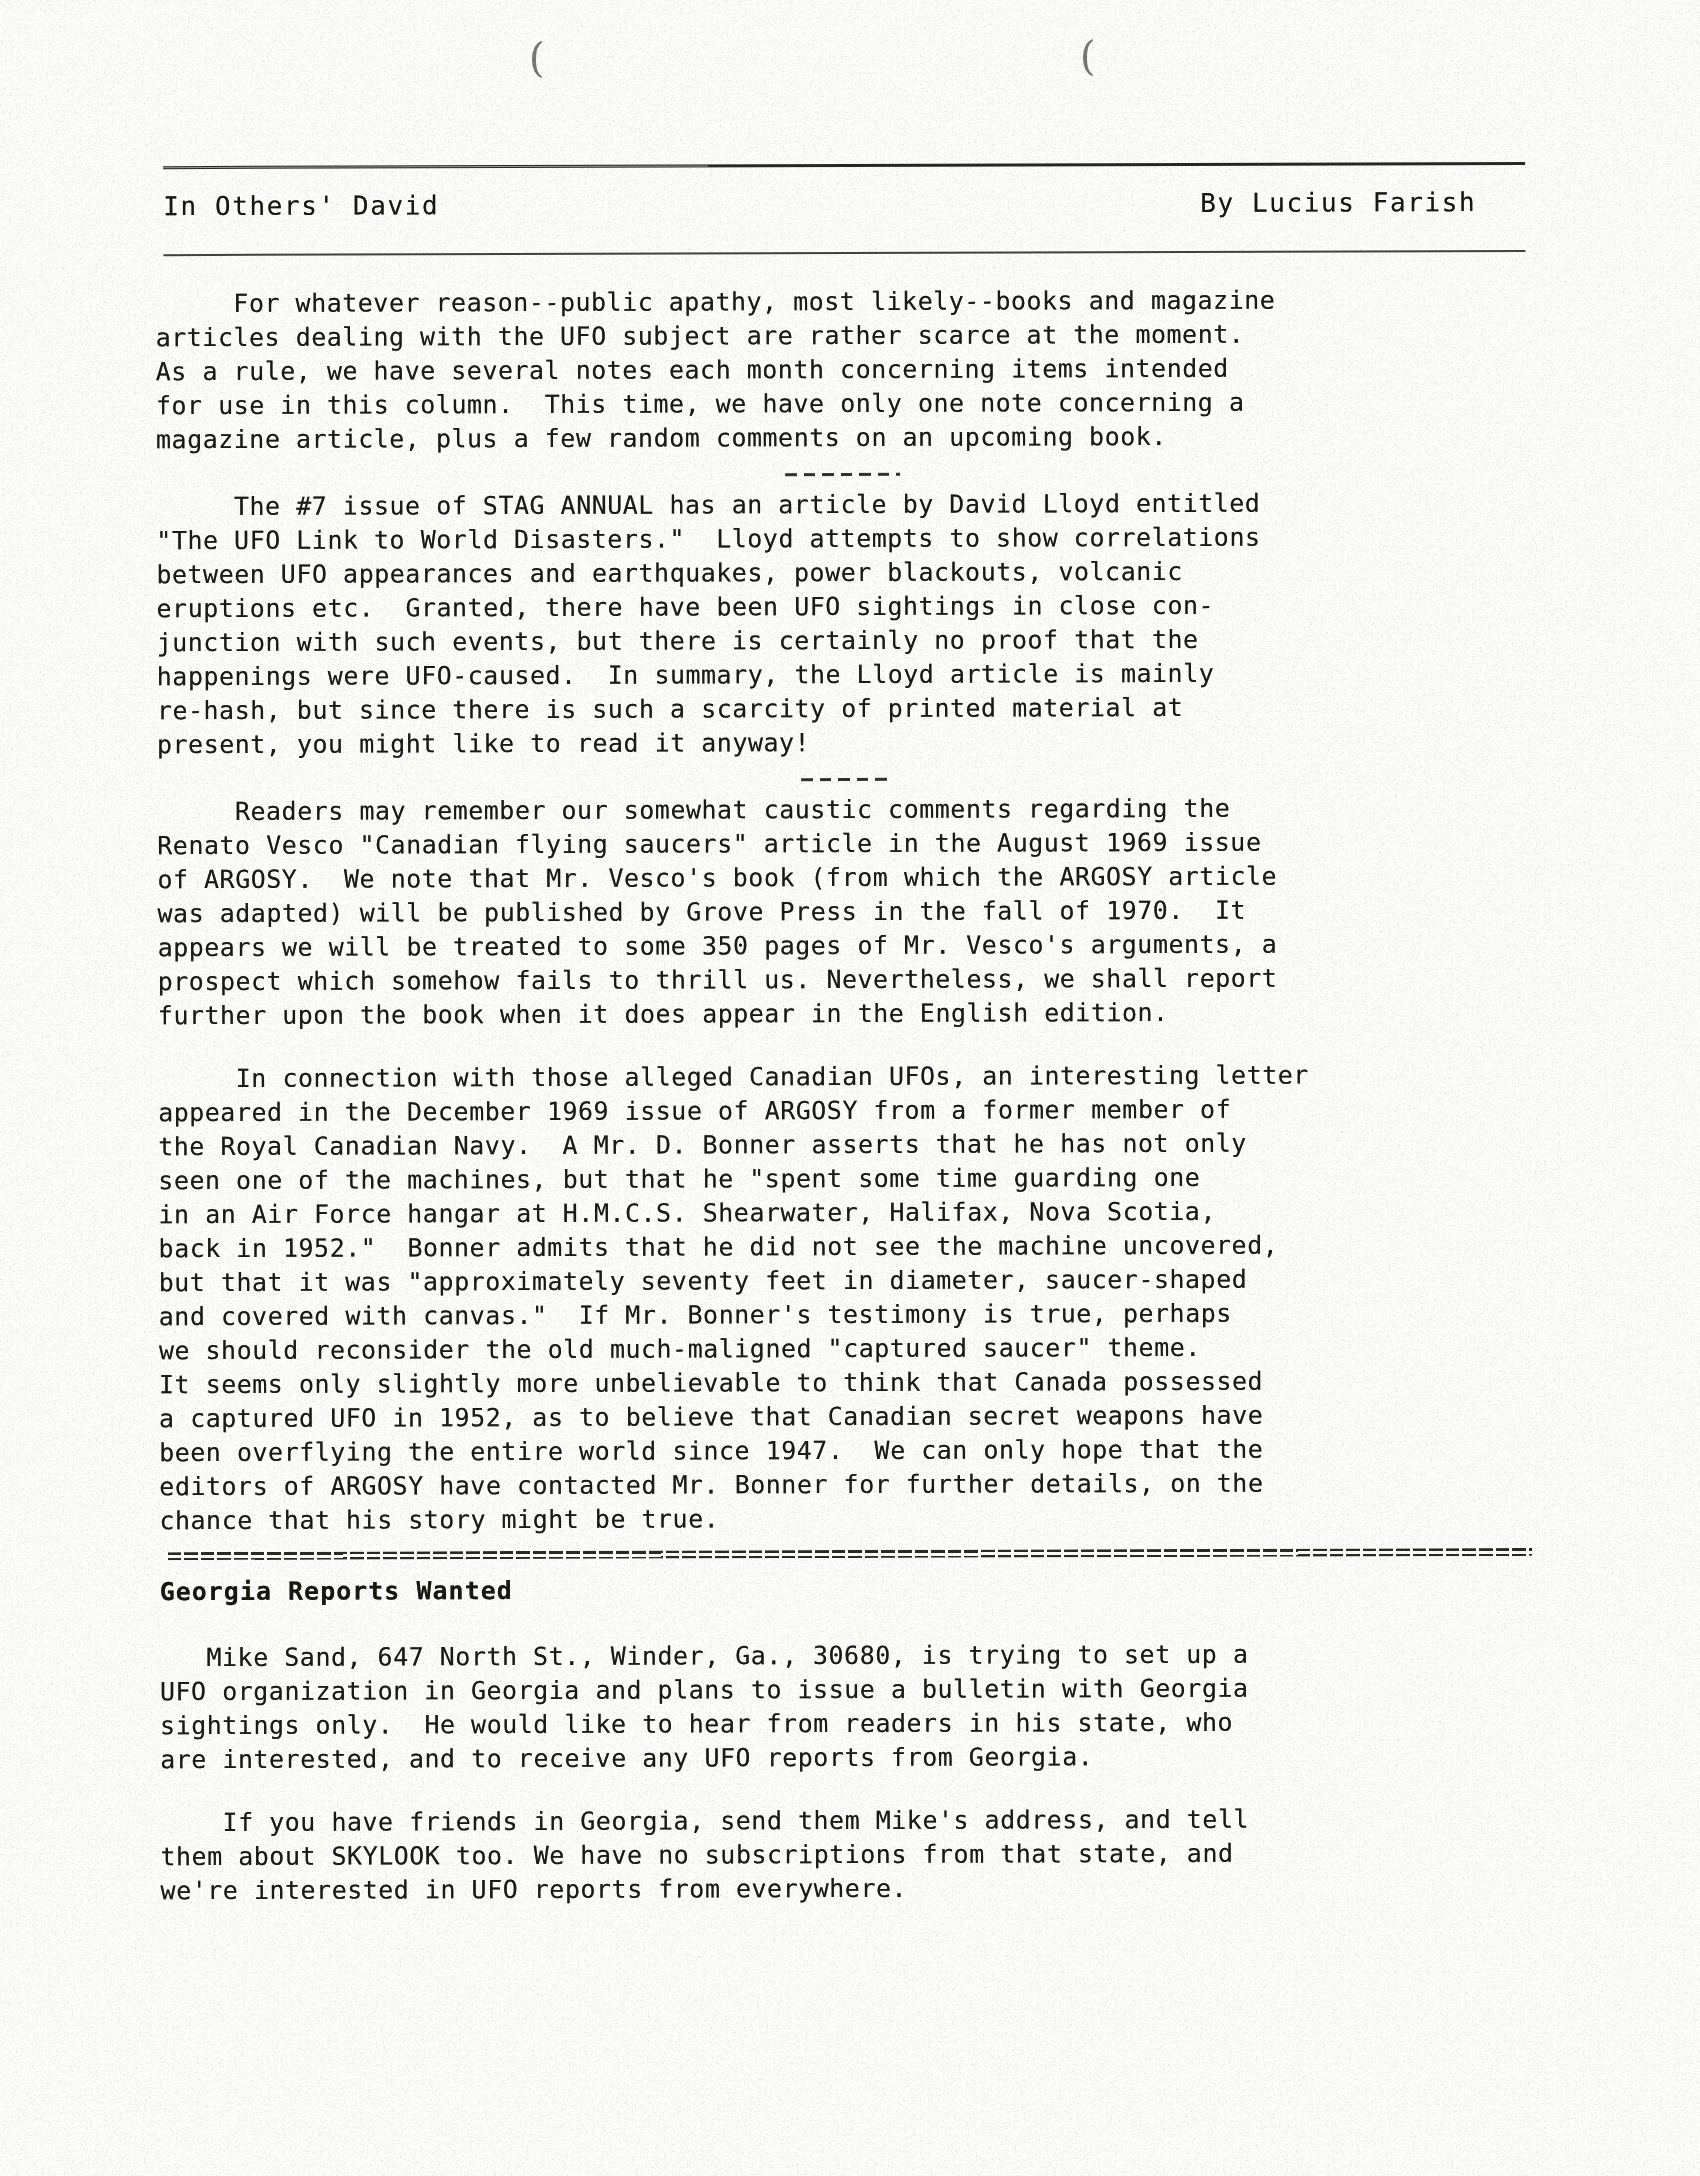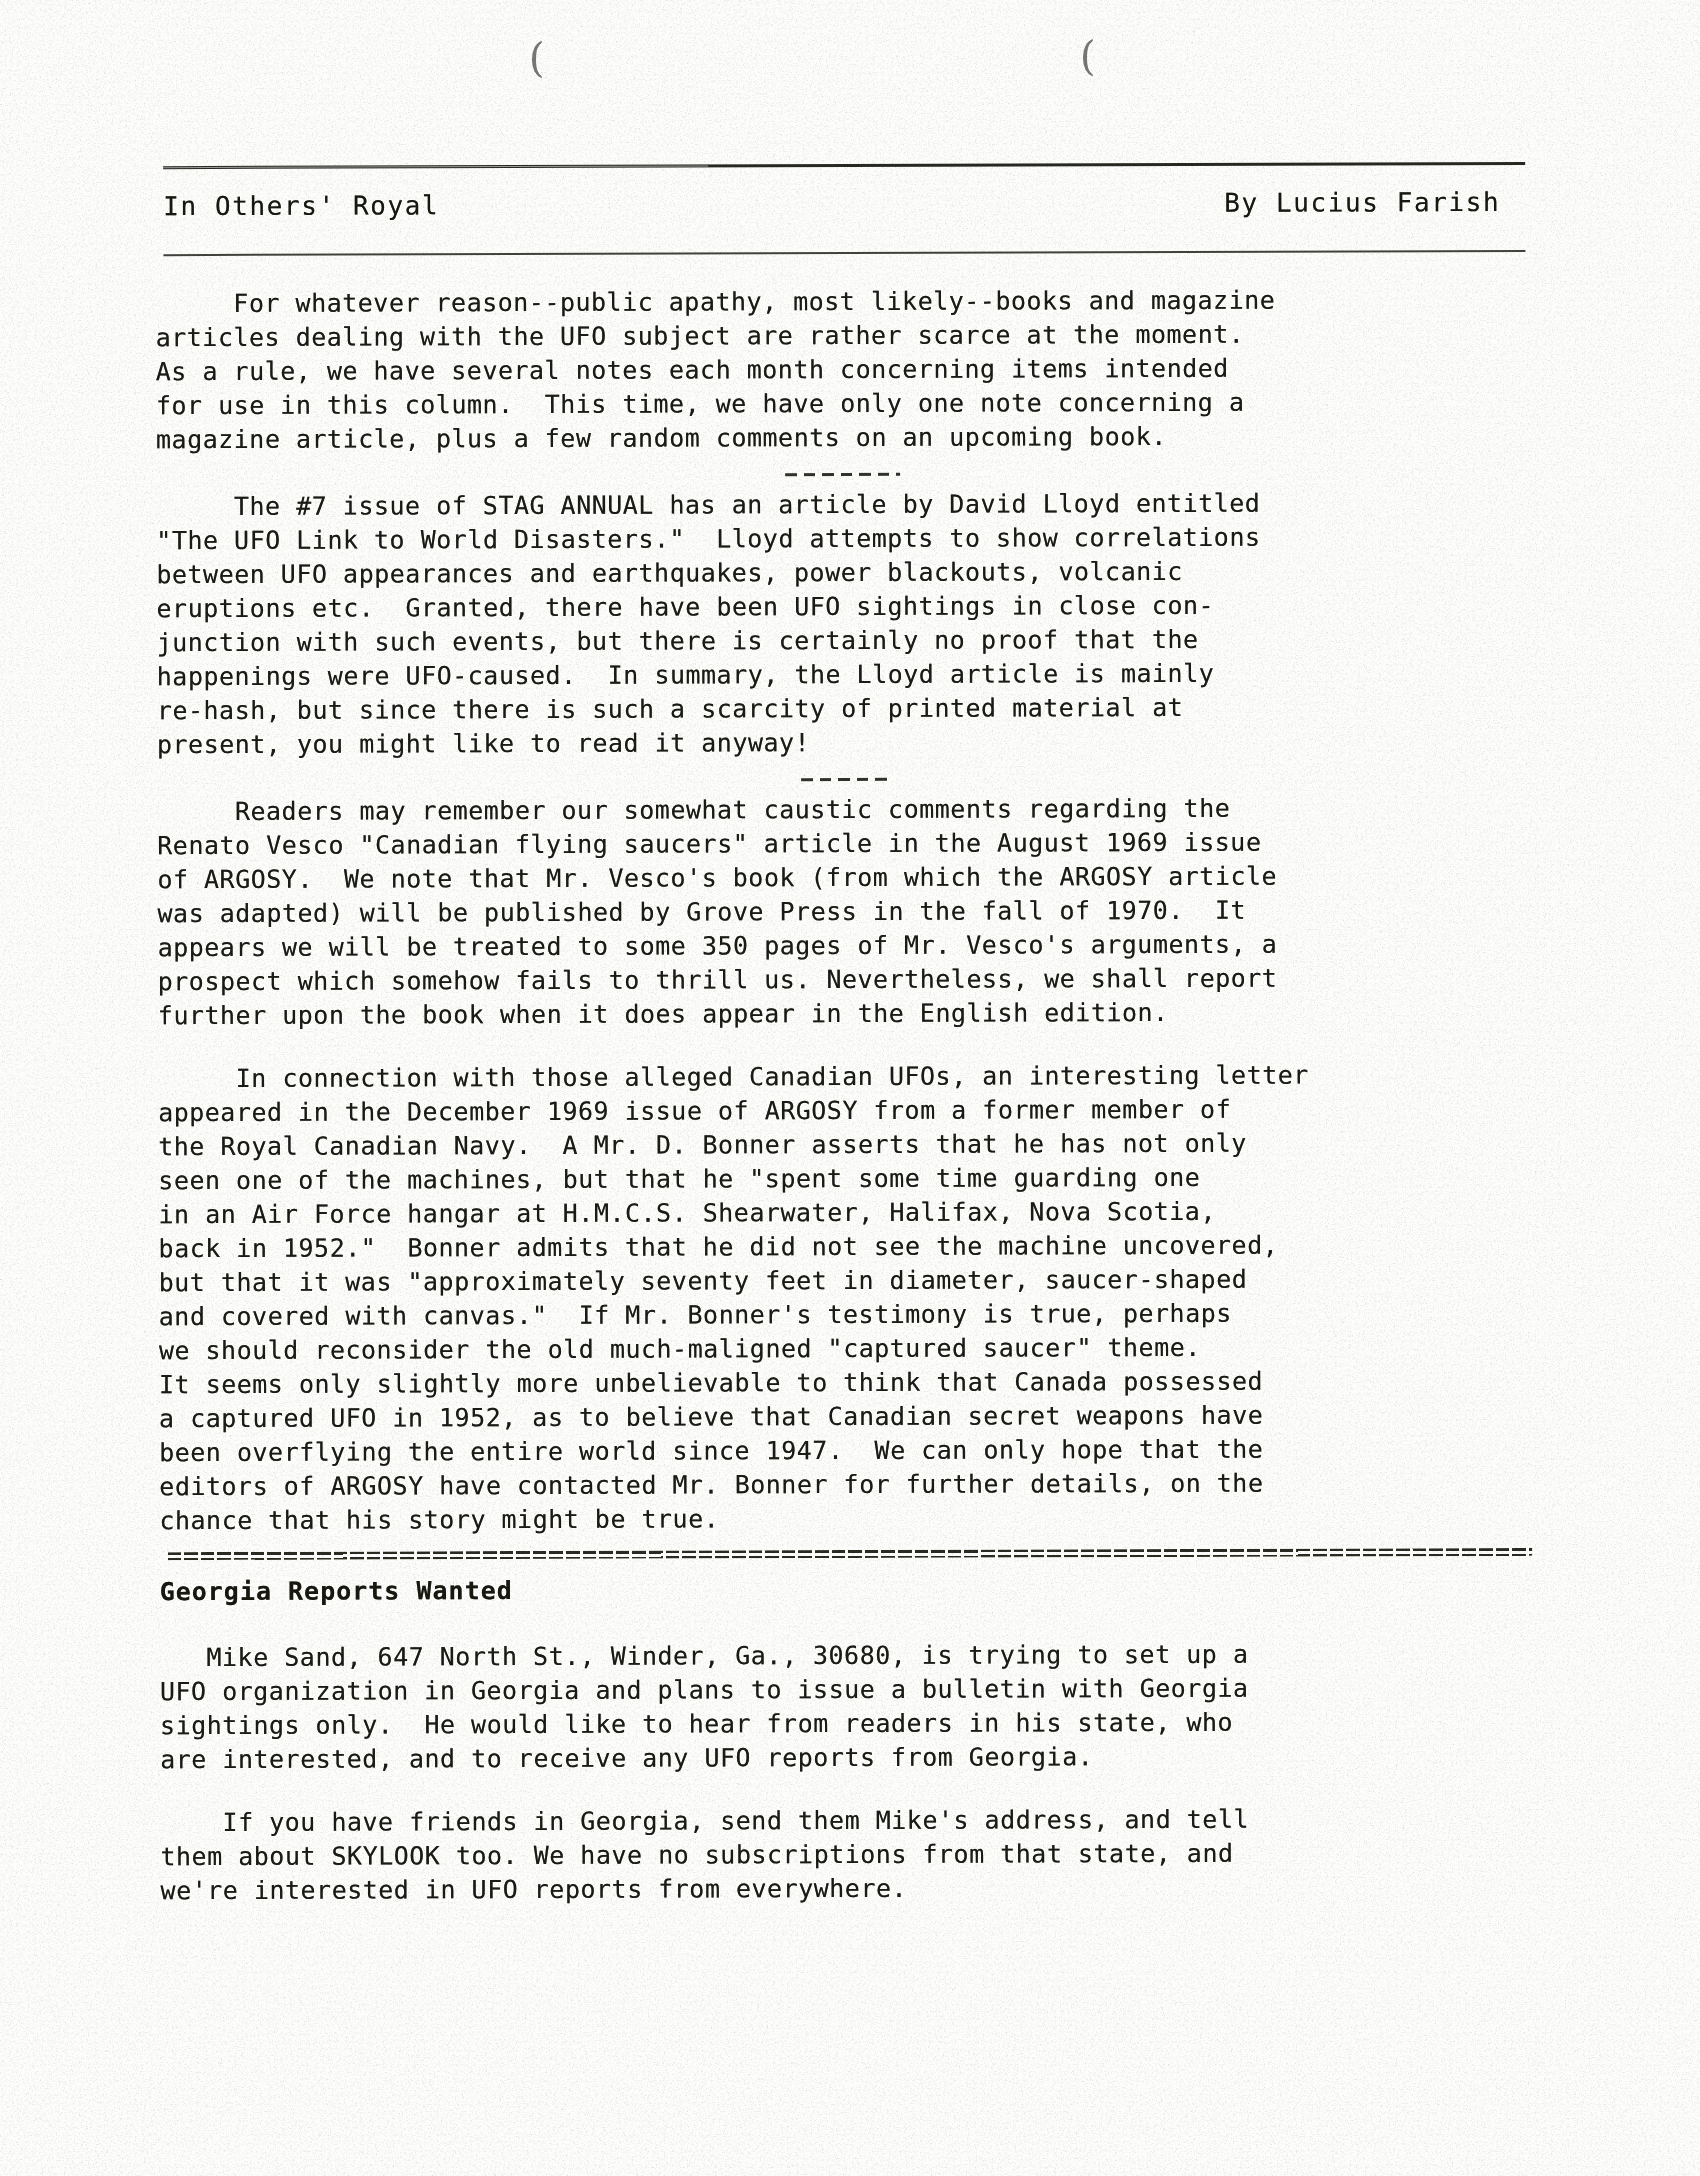--- a/index.html
+++ b/index.html
@@ -94,21 +94,21 @@
     justify-content: space-between;
     align-items: baseline;
   }
   .masthead .title,
   .masthead .byline {
     font-size: 26px;
     letter-spacing: 1.6px;
     color: #17170f;
     white-space: nowrap;
   }
-  .masthead .byline { margin-right: 28px; }
+  .masthead .byline { margin-right: 52px; }
 
   
   .col {
     position: absolute;
     left: 156px;
     top: 285px;
     width: 1385px;
   }
   .para {
     font-size: 25px;
@@ -208,21 +208,21 @@
 <div class="sheet">
 
   <div class="top-parens">
     <span class="paren-a">(</span>
     <span class="paren-b">(</span>
   </div>
 
   <div class="rule-top"></div>
 
   <div class="masthead">
-    <div class="title">In Others' Royal</div>
+    <div class="title">In Others' David</div>
     <div class="byline">By Lucius Farish</div>
   </div>
 
   <div class="rule-underheader"></div>
 
   <div class="col">
 
     <p class="para">     For whatever reason--public apathy, most likely--books and magazine
 articles dealing with the UFO subject are rather scarce at the moment.
 As a rule, we have several notes each month concerning items intended

